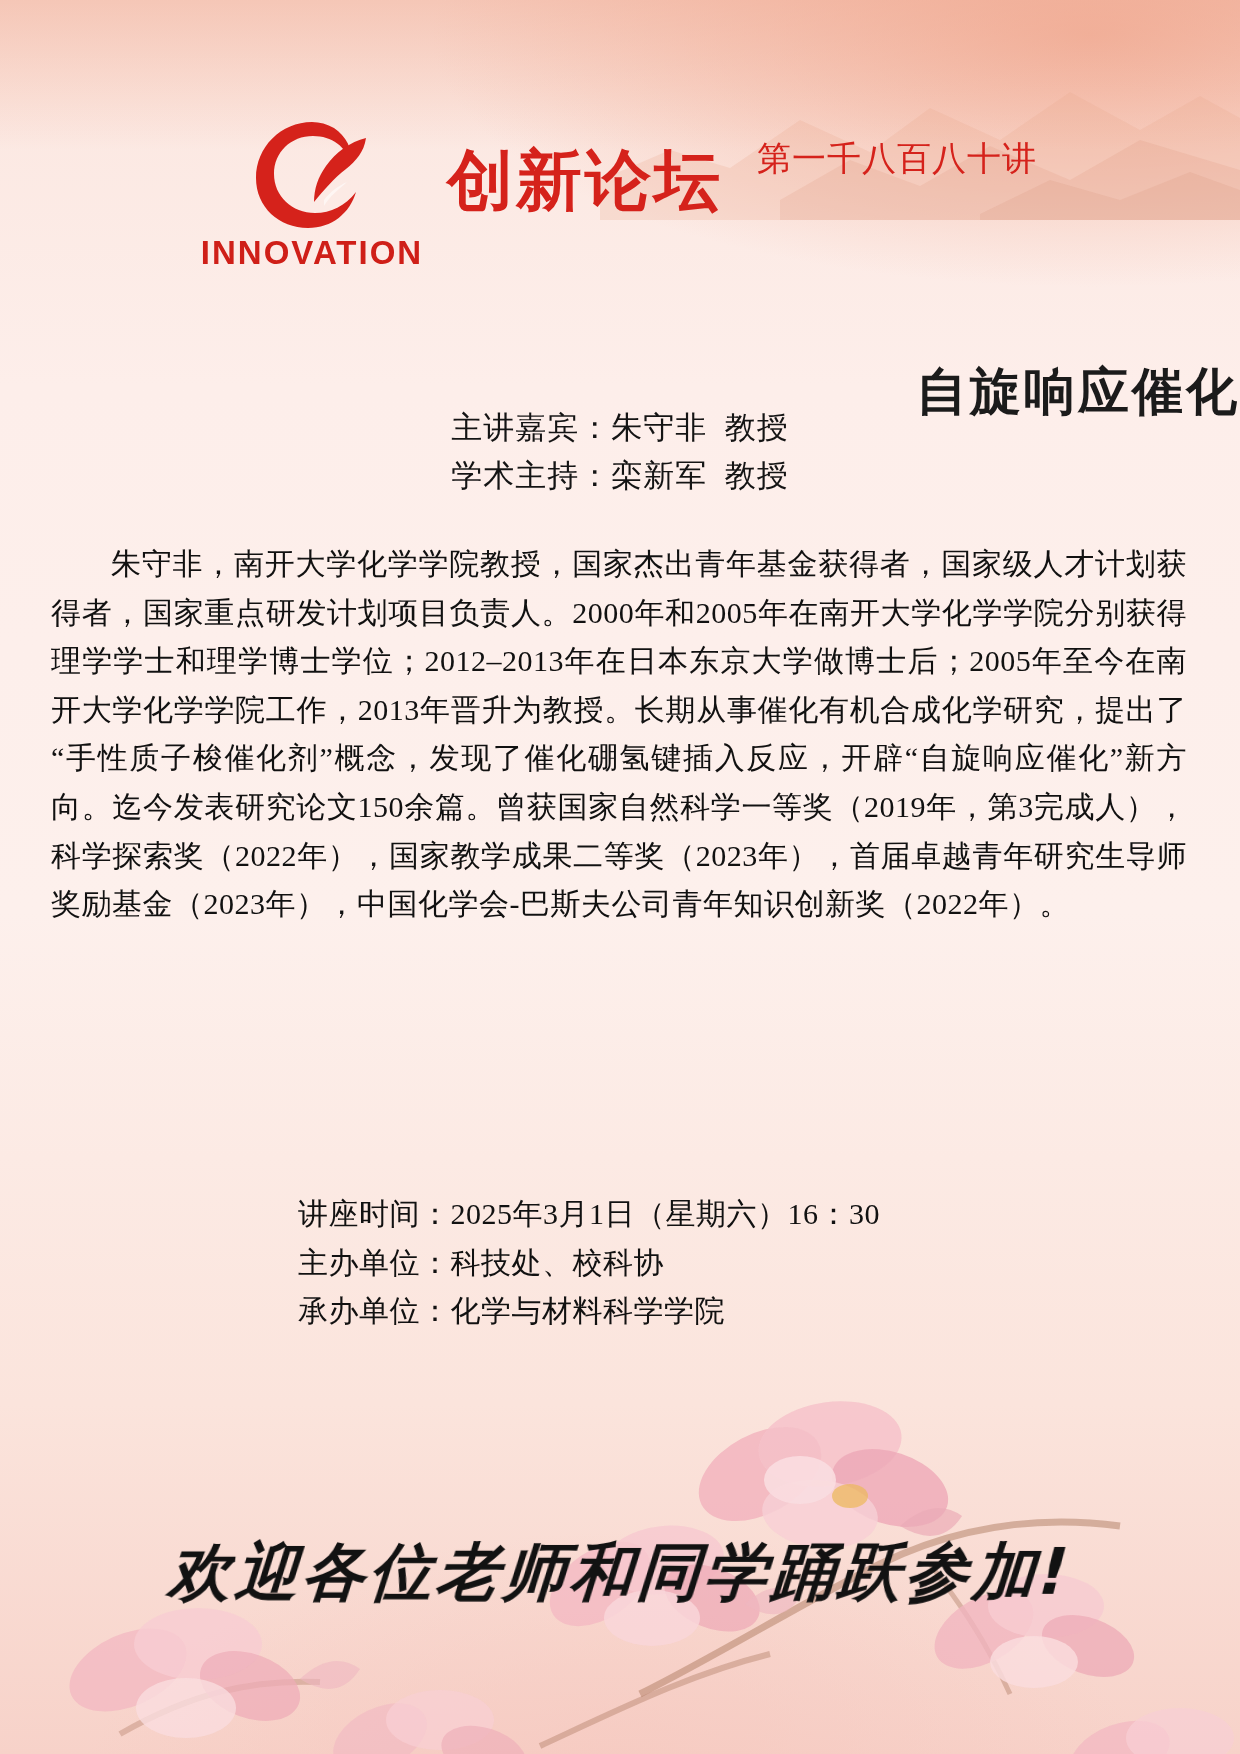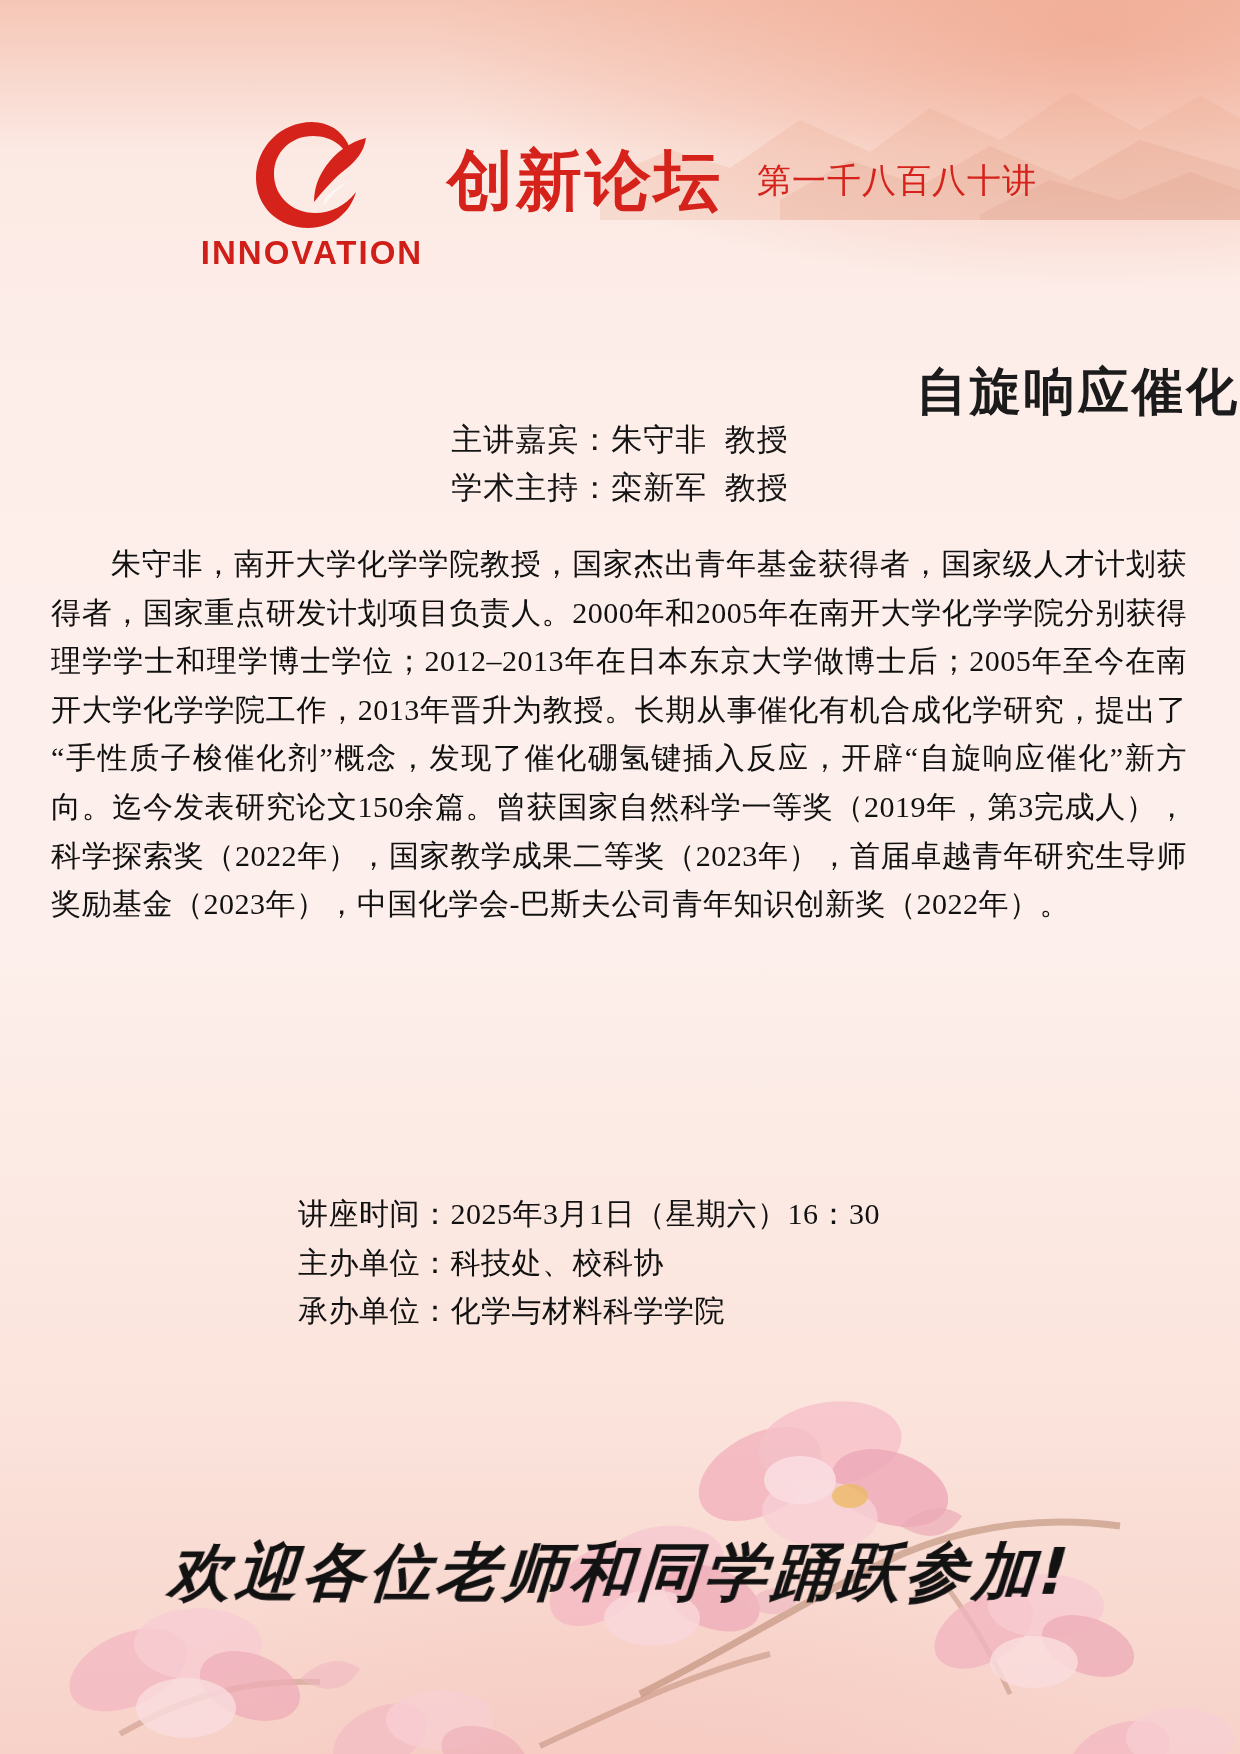--- a/index.html
+++ b/index.html
@@ -66,21 +66,21 @@
   .logo-word {
     margin-top: 2px;
     font-family: Liberation Sans, sans-serif;
     font-size: 33px;
     font-weight: 700;
     letter-spacing: 2px;
     color: #cf1f18;
   }
   .title-block {
     display: flex;
-    align-items: center;
+    align-items: flex-start;
     gap: 34px;
     padding-bottom: 26px;
   }
   .forum-title {
     font-family: "DejaVu Sans", "Liberation Sans", sans-serif;
     font-size: 66px;
     font-weight: 700;
     color: #d5221b;
     letter-spacing: 3px;
   }
@@ -102,21 +102,21 @@
     font-size: 51px;
     font-weight: 700;
     color: #1b1b1b;
     letter-spacing: 3px;
     margin-top: 40px;
   }
 
   
   .speakers {
     position: absolute;
-    top: 416px;
+    top: 404px;
     left: 0; right: 0;
     text-align: center;
     font-size: 31px;
     line-height: 1.55;
     color: #141414;
     letter-spacing: 1px;
   }
   .speakers div { white-space: pre; }
 
   

